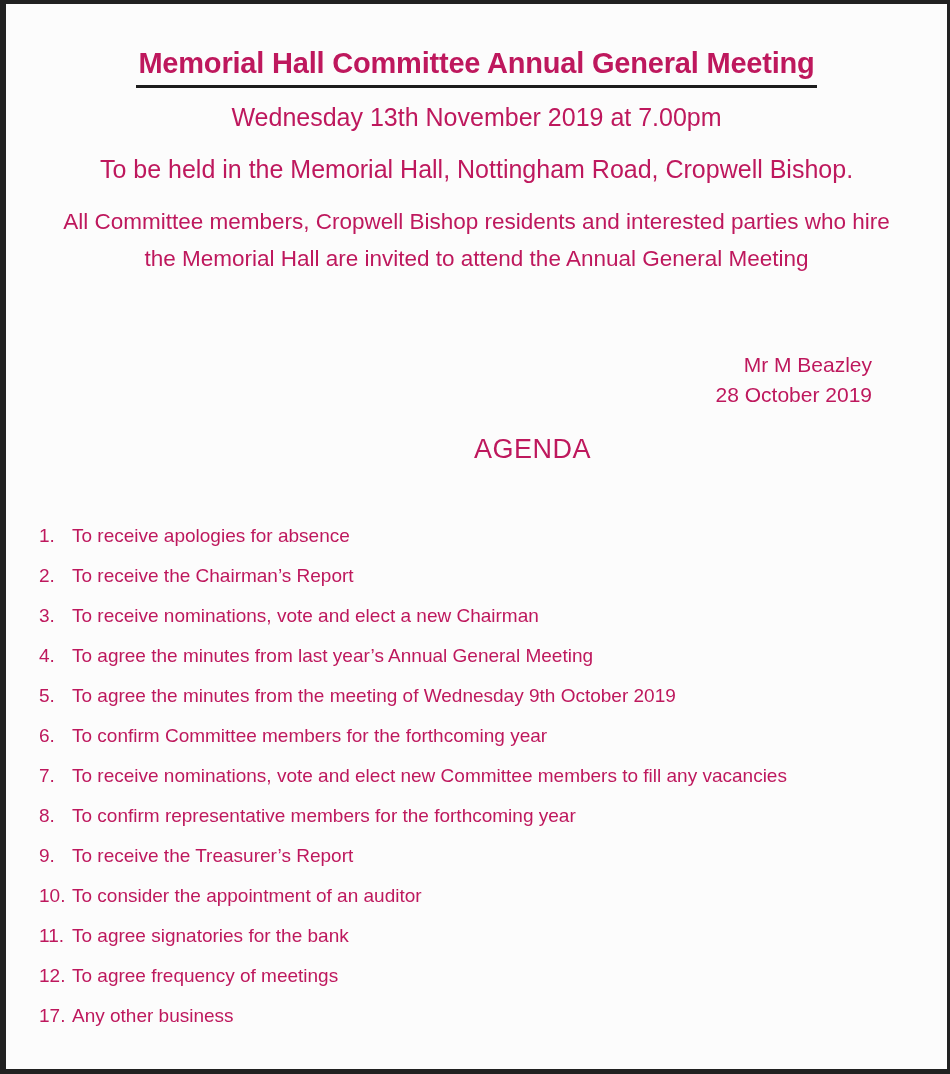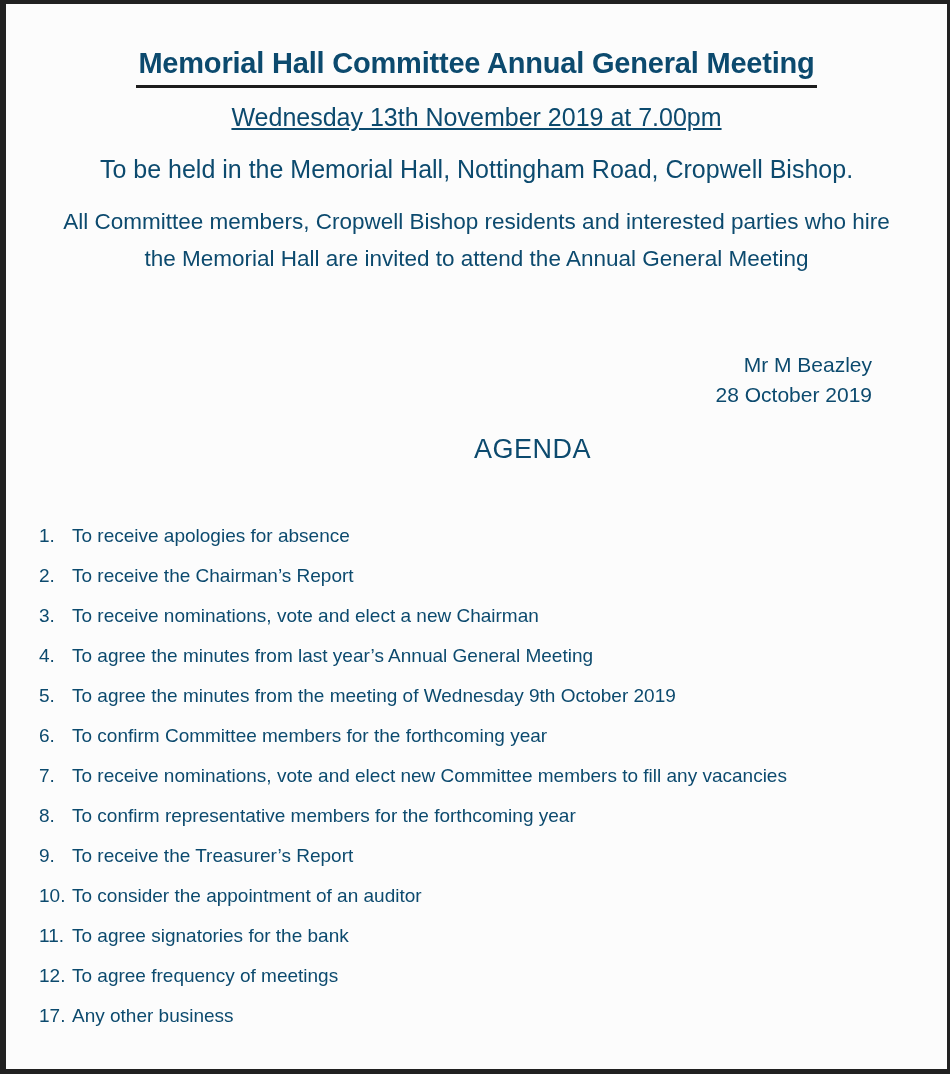--- a/index.html
+++ b/index.html
@@ -10,21 +10,21 @@
   .page {
     position: relative;
     width: 950px;
     height: 1074px;
     box-sizing: border-box;
     background: #fcfcfc;
     border-style: solid;
     border-color: #212121;
     border-width: 4px 3px 5px 6px;
     font-family: "Liberation Sans", sans-serif;
-    color: #0c4a6e;
+    color: #be185d;
     overflow: hidden;
   }
   .title {
     position: absolute;
     top: 40px;
     left: 0;
     right: 0;
     margin: 0;
     text-align: center;
     font-size: 29px;
@@ -41,21 +41,20 @@
   .datetime {
     position: absolute;
     top: 97px;
     left: 0;
     right: 0;
     margin: 0;
     text-align: center;
     font-size: 25px;
     line-height: 32px;
     white-space: nowrap;
-    text-decoration: underline;
   }
   .location {
     position: absolute;
     top: 149px;
     left: 0;
     right: 0;
     margin: 0;
     text-align: center;
     font-size: 25px;
     line-height: 32px;

